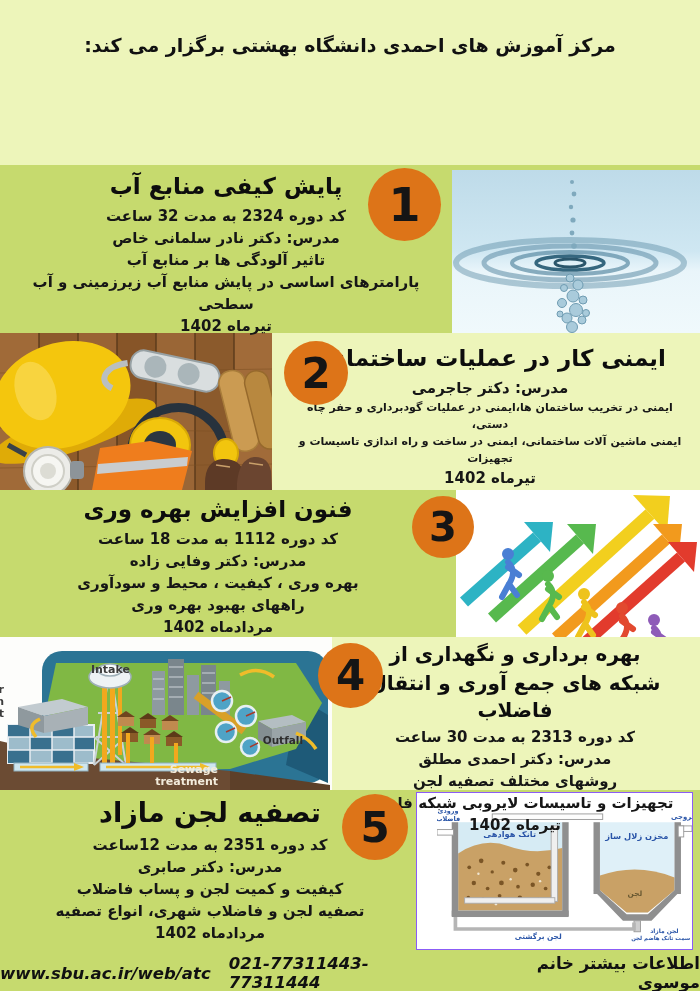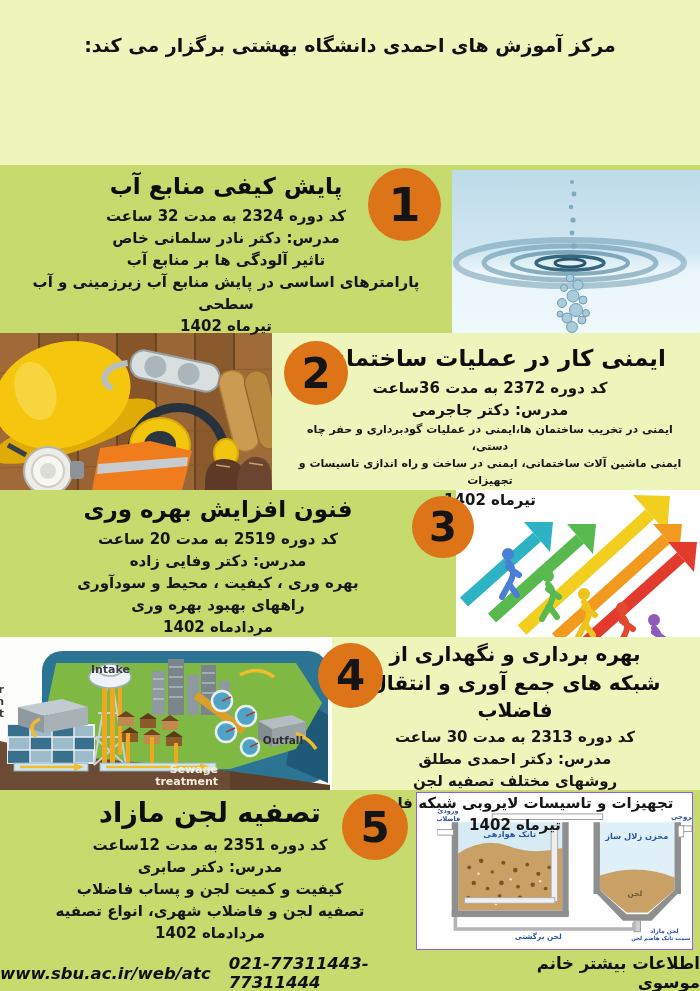--- a/index.html
+++ b/index.html
@@ -195,32 +195,31 @@
               <line x1="249" y1="130" x2="263" y2="132"></line>
             </g>
         </g>
       </svg>
     </div>
     <div class="badge">
       <span>2</span>
     </div>
     <div class="txt">
       <div class="course-title">ایمنی کار در عملیات ساختمانی</div>
-      <div class="line">کد دوره 2372  به مدت 36ساعت</div>
       <div class="line">مدرس: دکتر جاجرمی</div>
       <div class="line small">ایمنی در تخریب ساختمان ها،ایمنی در عملیات گودبرداری و حفر چاه دستی،</div>
       <div class="line small">ایمنی ماشین آلات ساختمانی، ایمنی در ساخت و راه اندازی تاسیسات و تجهیزات</div>
       <div class="line">تیرماه 1402</div>
     </div>
   </section>
 
   <section class="sec s3 band-dark">
     <div class="txt">
       <div class="course-title">فنون افزایش بهره وری</div>
-      <div class="line">کد دوره 2519 به مدت 20 ساعت</div>
+      <div class="line">کد دوره 1112 به مدت 18 ساعت</div>
       <div class="line">مدرس: دکتر وفایی زاده</div>
       <div class="line">بهره وری ، کیفیت ، محیط و سودآوری</div>
       <div class="line">راههای بهبود بهره وری</div>
       <div class="line">مردادماه 1402</div>
     </div>
     <div class="badge">
       <span>3</span>
     </div>
     <div class="img">
       <svg viewBox="0 0 244 147" xmlns="http://www.w3.org/2000/svg">

